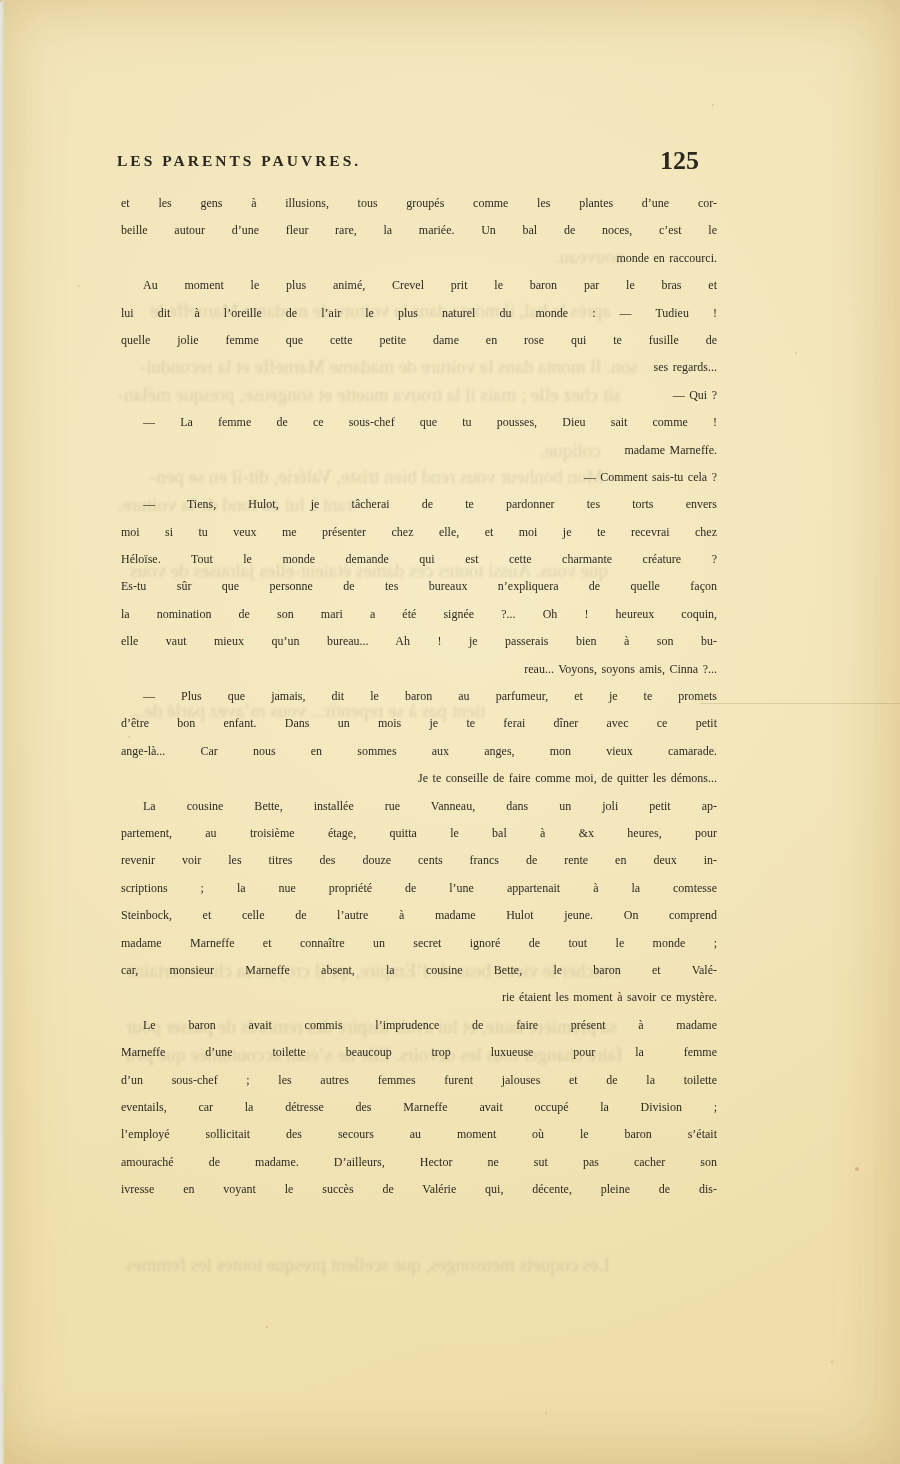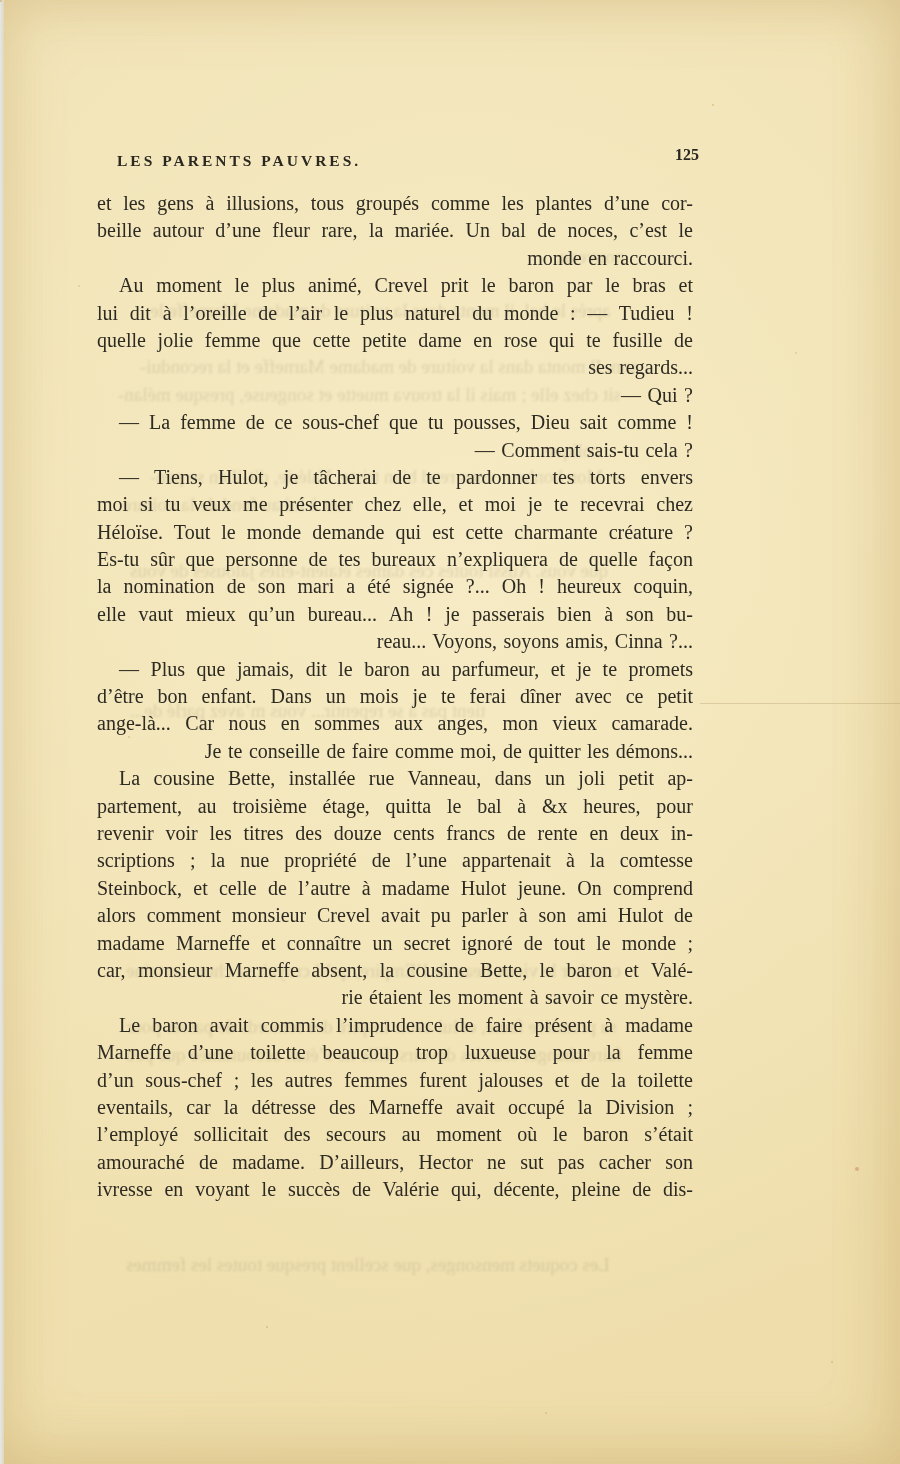--- a/index.html
+++ b/index.html
@@ -28,25 +28,25 @@
       128px 736px 0 rgba(195,155,75,0.4), 545px 1412px 0 rgba(200,160,80,0.45),
       795px 352px 0 rgba(200,160,80,0.4), 78px 285px 0 rgba(195,155,75,0.35);
   }
   .header-row { position:absolute; top:152px; left:105px; width:596px; height:28px; }
   .running-title {
     position:absolute; left:12px; right:0; text-align:left;
     font-size:15.5px; font-weight:bold; letter-spacing:3px; color:#2b2820;
   }
   .page-number {
     position:absolute; right:2px; top:-6px;
-    font-size:16px; font-weight:bold; color:#2b2820;
+    font-size:26px; font-weight:bold; color:#2b2820;
   }
   .text-block {
-    position:absolute; left:97px; top:190px; width:596px;
-    font-size:20px; line-height:27.4px; word-spacing:1.5px;
+    position:absolute; left:121px; top:190px; width:596px;
+    font-size:12px; line-height:27.4px; word-spacing:1.5px;
   }
   .line { height:27.4px; overflow:hidden; }
   .line.j { text-align:justify; text-align-last:justify; }
   .line.end { text-align:right; }
   .line.ind { text-indent:22px; }
   .bleed-layer { position:absolute; top:0; left:0; width:900px; height:1464px; pointer-events:none; }
   .bleed {
     position:absolute; white-space:nowrap;
     transform:scaleX(-1);
     font-size:19px; color:#7d7454; opacity:0.20; filter:blur(1px);
@@ -91,20 +91,21 @@
         <div class="line j ind">Au moment le plus animé, Crevel prit le baron par le bras et</div>
         <div class="line j">lui dit à l’oreille de l’air le plus naturel du monde : — Tudieu !</div>
         <div class="line j">quelle jolie femme que cette petite dame en rose qui te fusille de</div>
         <div class="line end">ses regards...</div>
       </div>
       <div>
         <div class="line end ind">— Qui ?</div>
       </div>
       <div>
         <div class="line j ind">— La femme de ce sous-chef que tu pousses, Dieu sait comme !</div>
+        <div class="line end">madame Marneffe.</div>
       </div>
       <div>
         <div class="line end ind">— Comment sais-tu cela ?</div>
       </div>
       <div>
         <div class="line j ind">— Tiens, Hulot, je tâcherai de te pardonner tes torts envers</div>
         <div class="line j">moi si tu veux me présenter chez elle, et moi je te recevrai chez</div>
         <div class="line j">Héloïse. Tout le monde demande qui est cette charmante créature ?</div>
         <div class="line j">Es-tu sûr que personne de tes bureaux n’expliquera de quelle façon</div>
         <div class="line j">la nomination de son mari a été signée ?... Oh ! heureux coquin,</div>
@@ -116,21 +117,20 @@
         <div class="line j">d’être bon enfant. Dans un mois je te ferai dîner avec ce petit</div>
         <div class="line j">ange-là... Car nous en sommes aux anges, mon vieux camarade.</div>
         <div class="line end">Je te conseille de faire comme moi, de quitter les démons...</div>
       </div>
       <div>
         <div class="line j ind">La cousine Bette, installée rue Vanneau, dans un joli petit ap-</div>
         <div class="line j">partement, au troisième étage, quitta le bal à &amp;x heures, pour</div>
         <div class="line j">revenir voir les titres des douze cents francs de rente en deux in-</div>
         <div class="line j">scriptions ; la nue propriété de l’une appartenait à la comtesse</div>
         <div class="line j">Steinbock, et celle de l’autre à madame Hulot jeune. On comprend</div>
-        <div class="line j">alors comment monsieur Crevel avait pu parler à son ami Hulot de</div>
         <div class="line j">madame Marneffe et connaître un secret ignoré de tout le monde ;</div>
         <div class="line j">car, monsieur Marneffe absent, la cousine Bette, le baron et Valé-</div>
         <div class="line end">rie étaient les moment à savoir ce mystère.</div>
       </div>
       <div>
         <div class="line j ind">Le baron avait commis l’imprudence de faire présent à madame</div>
         <div class="line j">Marneffe d’une toilette beaucoup trop luxueuse pour la femme</div>
         <div class="line j">d’un sous-chef ; les autres femmes furent jalouses et de la toilette</div>
         <div class="line j">eventails, car la détresse des Marneffe avait occupé la Division ;</div>
         <div class="line j">l’employé sollicitait des secours au moment où le baron s’était</div>

